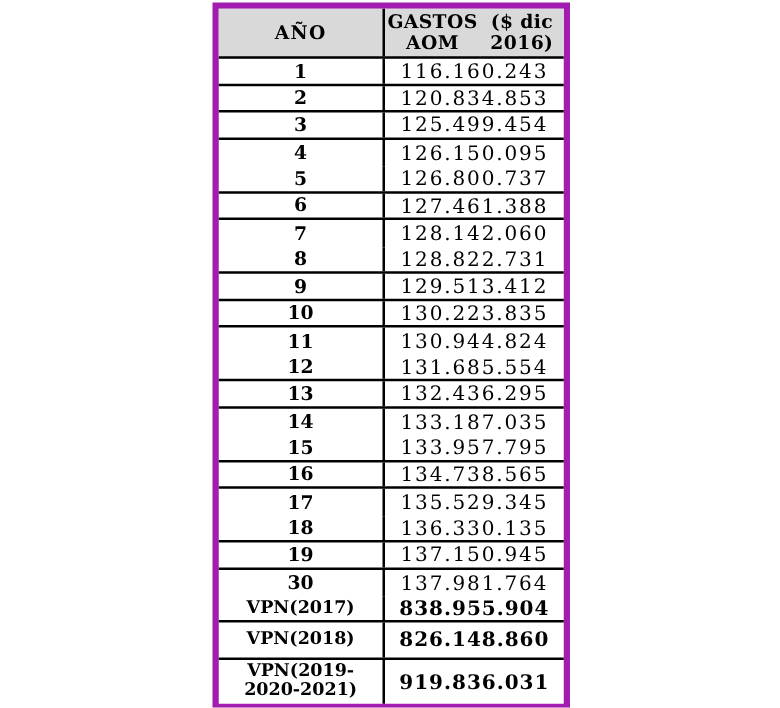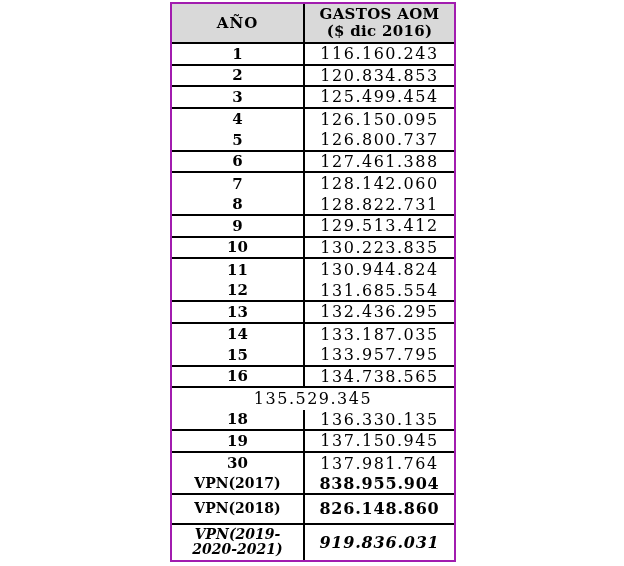--- a/index.html
+++ b/index.html
@@ -17,21 +17,21 @@
     width: 624px;
     height: 566px;
     background: #ffffff;
   }
   .aom-table {
     position: absolute;
     left: 170px;
     top: 2px;
     width: 286px;
     box-sizing: border-box;
-    border: 2px solid #a21caf;
+    border: 5px solid #a21caf;
     background: #ffffff;
   }
   .cell {
     box-sizing: border-box;
     display: flex;
     align-items: center;
     justify-content: center;
     text-align: center;
     overflow: hidden;
   }
@@ -49,21 +49,21 @@
     height: 40px;
     background: #d9d9d9;
     border-bottom: 2px solid #000000;
     font-weight: bold;
   }
   .thead .year-col {
     font-size: 15px;
     letter-spacing: 1px;
   }
   .thead .val-col {
-    flex-direction: column;
+    flex-direction: row;
     font-size: 15px;
     line-height: 17px;
     letter-spacing: 0.3px;
   }
   
   .row {
     display: flex;
     box-sizing: border-box;
     height: 21.5px;
     border-bottom: 2px solid #000000;
@@ -82,21 +82,21 @@
   #tbody .row:nth-child(11),
   #tbody .row:nth-child(14),
   #tbody .row:nth-child(17),
   #tbody .row:nth-child(20),
   #tbody .row:nth-child(23) {
     border-bottom: none;
   }
   #tbody .row:nth-child(20),
   #tbody .row:nth-child(21) { height: 21px; }
   #tbody .row:nth-child(22) { height: 30px; }
-  #tbody .row:nth-child(23) { height: 35px; font-style: italic; }
+  #tbody .row:nth-child(23) { height: 35px; }
   
   .row.emphasis .year-col {
     font-size: 14px;
     line-height: 15px;
     letter-spacing: 0;
     padding: 0 2px;
     text-align: center;
   }
   .row.emphasis .val-col {
     font-weight: bold;
@@ -175,20 +175,21 @@
         </div>
         <div class="row">
           <div class="cell year-col">15</div>
           <div class="cell val-col">133.957.795</div>
         </div>
         <div class="row">
           <div class="cell year-col">16</div>
           <div class="cell val-col">134.738.565</div>
         </div>
         <div class="row">
+          <div class="cell year-col">17</div>
           <div class="cell val-col">135.529.345</div>
         </div>
         <div class="row">
           <div class="cell year-col">18</div>
           <div class="cell val-col">136.330.135</div>
         </div>
         <div class="row">
           <div class="cell year-col">19</div>
           <div class="cell val-col">137.150.945</div>
         </div>

